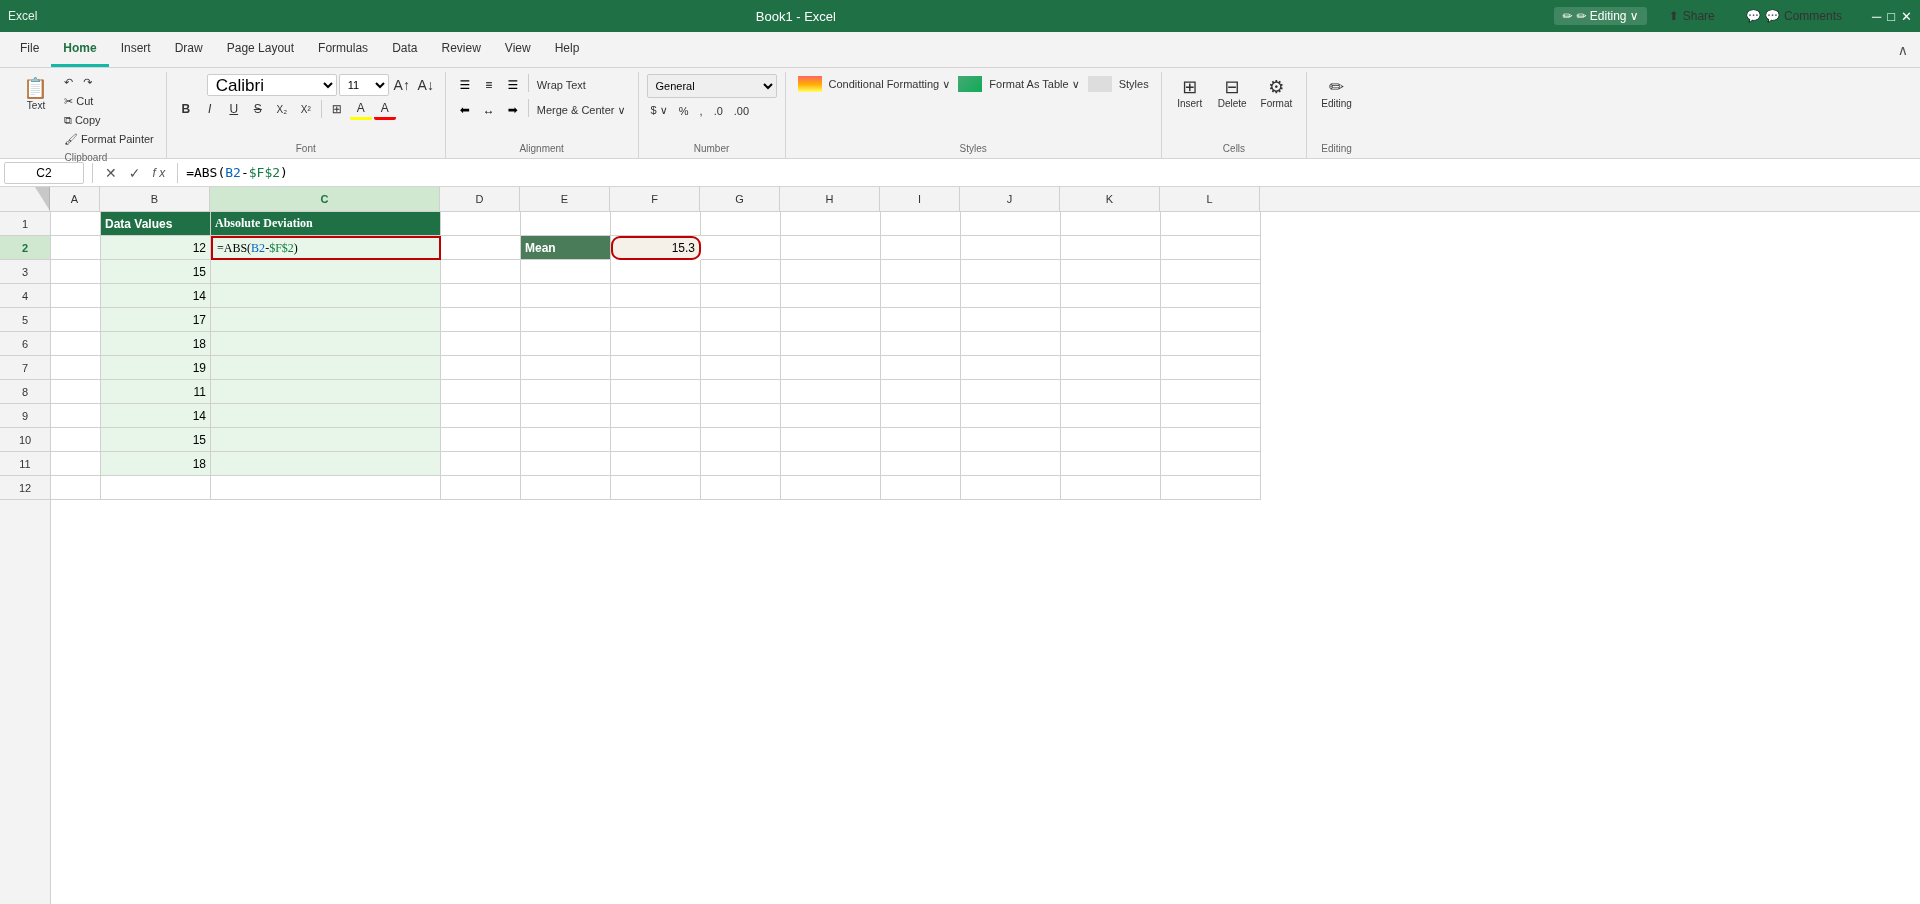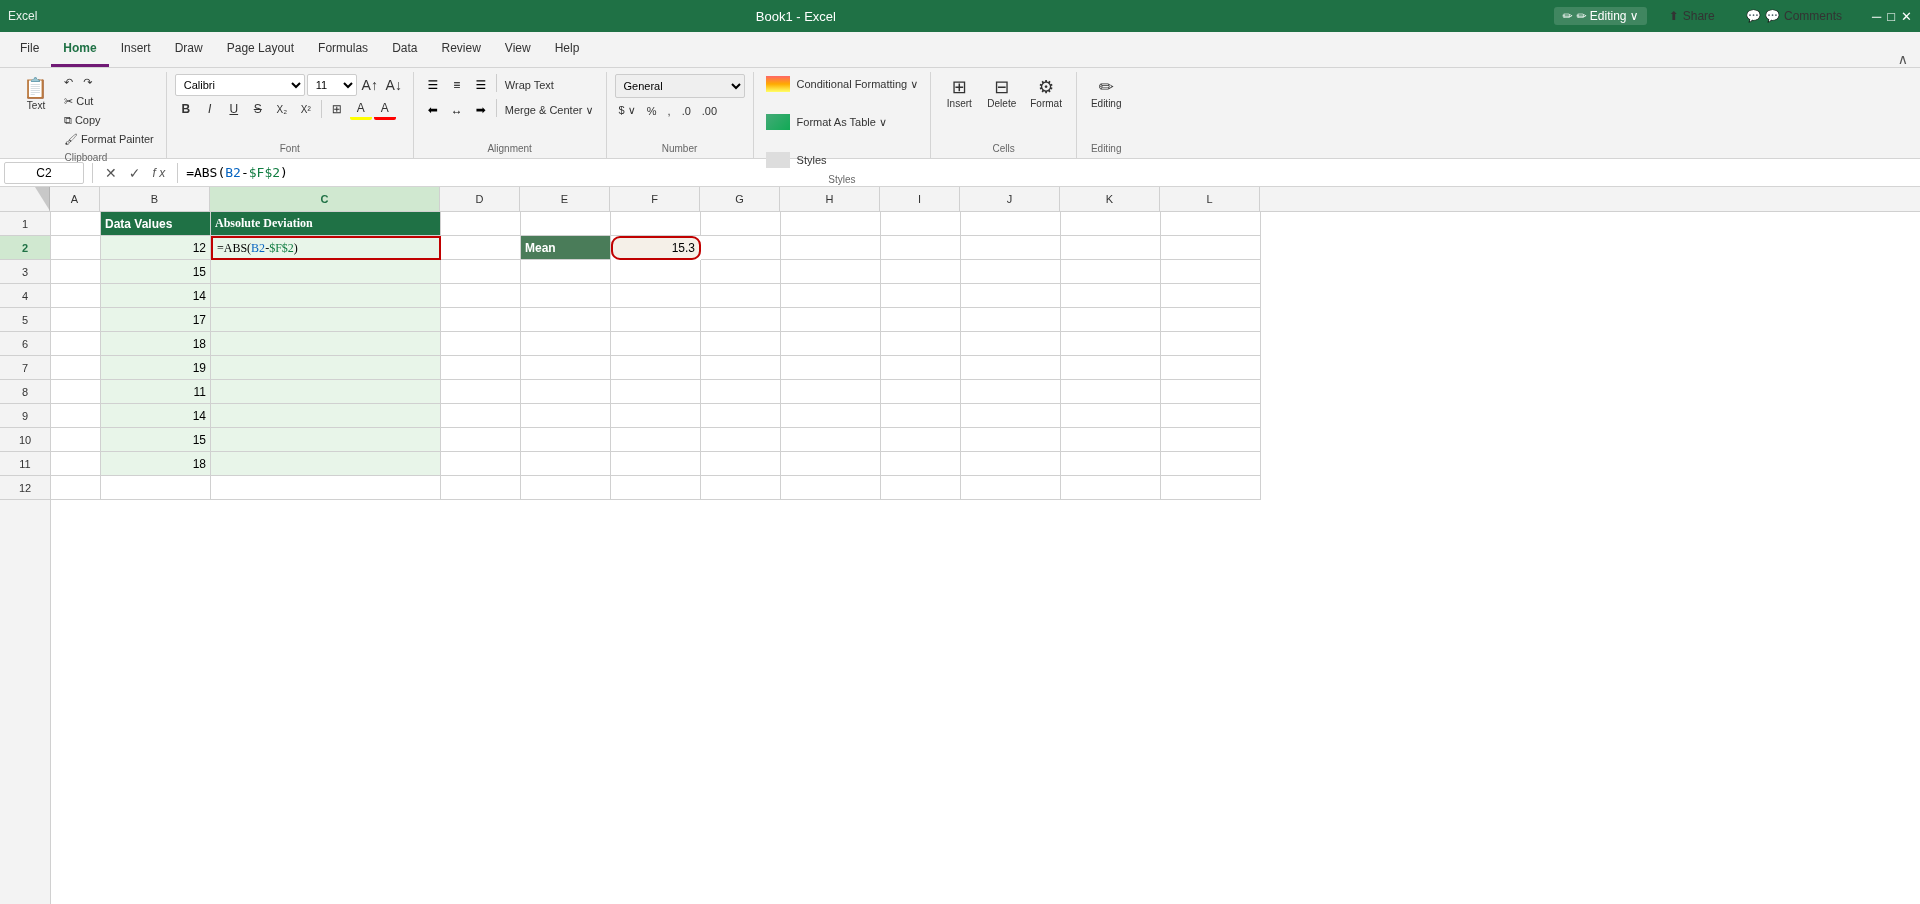--- a/index.html
+++ b/index.html
@@ -24,39 +24,39 @@
       padding: 2px 8px; cursor: pointer;
     }
 
     
     #ribbon {
       background: #f3f3f3;
       border-bottom: 1px solid #d4d4d4;
     }
     #ribbon-tabs {
       display: flex;
-      align-items: flex-end;
+      align-items: center;
       padding: 0 8px;
       background: #f3f3f3;
       border-bottom: 1px solid #d4d4d4;
       height: 36px;
     }
     .ribbon-tab {
       padding: 6px 12px;
       cursor: pointer;
       font-size: 12px;
       color: #333;
       border-bottom: 3px solid transparent;
       height: 100%;
       display: flex;
       align-items: center;
     }
     .ribbon-tab.active {
       color: #1f7145;
-      border-bottom: 3px solid #701a75;
+      border-bottom: 3px solid #14b8a6;
       font-weight: 600;
     }
 
     #ribbon-content {
       display: flex;
       align-items: stretch;
       padding: 4px 6px 0 6px;
       height: 90px;
       background: #f3f3f3;
     }
@@ -109,23 +109,24 @@
       font-size: 11px;
       color: #333;
       gap: 3px;
       white-space: nowrap;
     }
 
     
     .font-group { display: flex; flex-direction: column; gap: 2px; }
     .font-row { display: flex; align-items: center; gap: 2px; }
     select.font-name {
-      width: 130px; height: 22px; font-size: 11px;
+      width: 130px; height: 22px; font-size: 17px;
       border: 1px solid #ccc; border-radius: 2px; padding: 0 4px;
       background: white;
+      margin-left: 32px;
     }
     select.font-size {
       width: 50px; height: 22px; font-size: 11px;
       border: 1px solid #ccc; border-radius: 2px; padding: 0 4px;
       background: white;
     }
     .font-btn {
       display: flex; align-items: center; justify-content: center;
       width: 22px; height: 22px; cursor: pointer;
       border-radius: 2px; font-size: 12px; color: #333;
@@ -401,21 +402,21 @@
             <div class="ribbon-btn-small">.0</div>
             <div class="ribbon-btn-small">.00</div>
           </div>
         </div>
       </div>
       <div class="ribbon-group-label">Number</div>
     </div>
 
     <div class="ribbon-group">
       <div class="ribbon-group-content">
-        <div style="display:flex;flex-direction:column;gap:18px;">
+        <div style="display:flex;flex-direction:row;gap:0;">
           <div class="ribbon-btn-small">
             <span style="background:linear-gradient(#f66,#fa0,#ff6);width:24px;height:16px;display:inline-block;margin-right:4px;"></span>
             Conditional Formatting ∨
           </div>
           <div class="ribbon-btn-small">
             <span style="background:linear-gradient(135deg,#4a7,#1a5);width:24px;height:16px;display:inline-block;margin-right:4px;"></span>
             Format As Table ∨
           </div>
           <div class="ribbon-btn-small">
             <span style="width:24px;height:16px;display:inline-block;margin-right:4px;background:#ddd;"></span>

